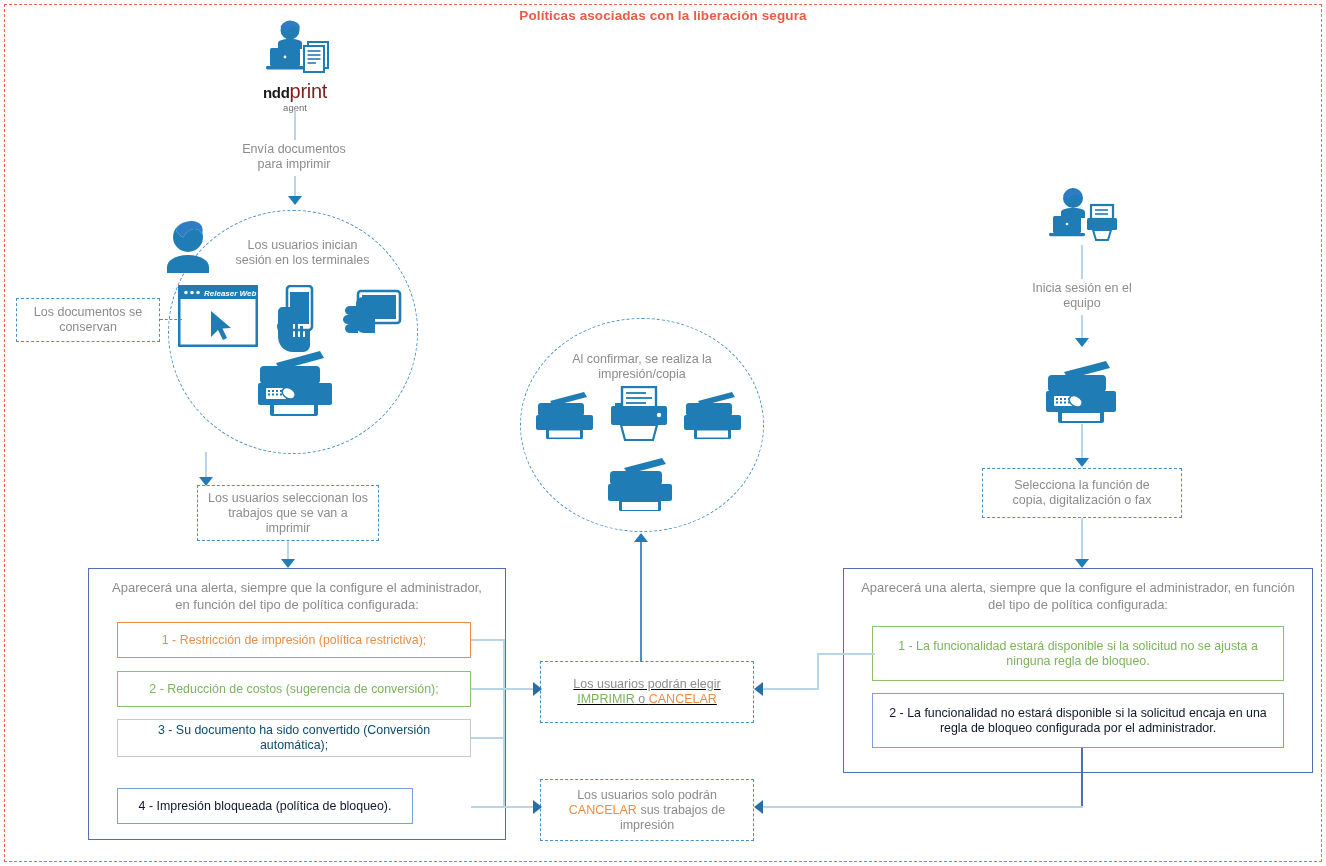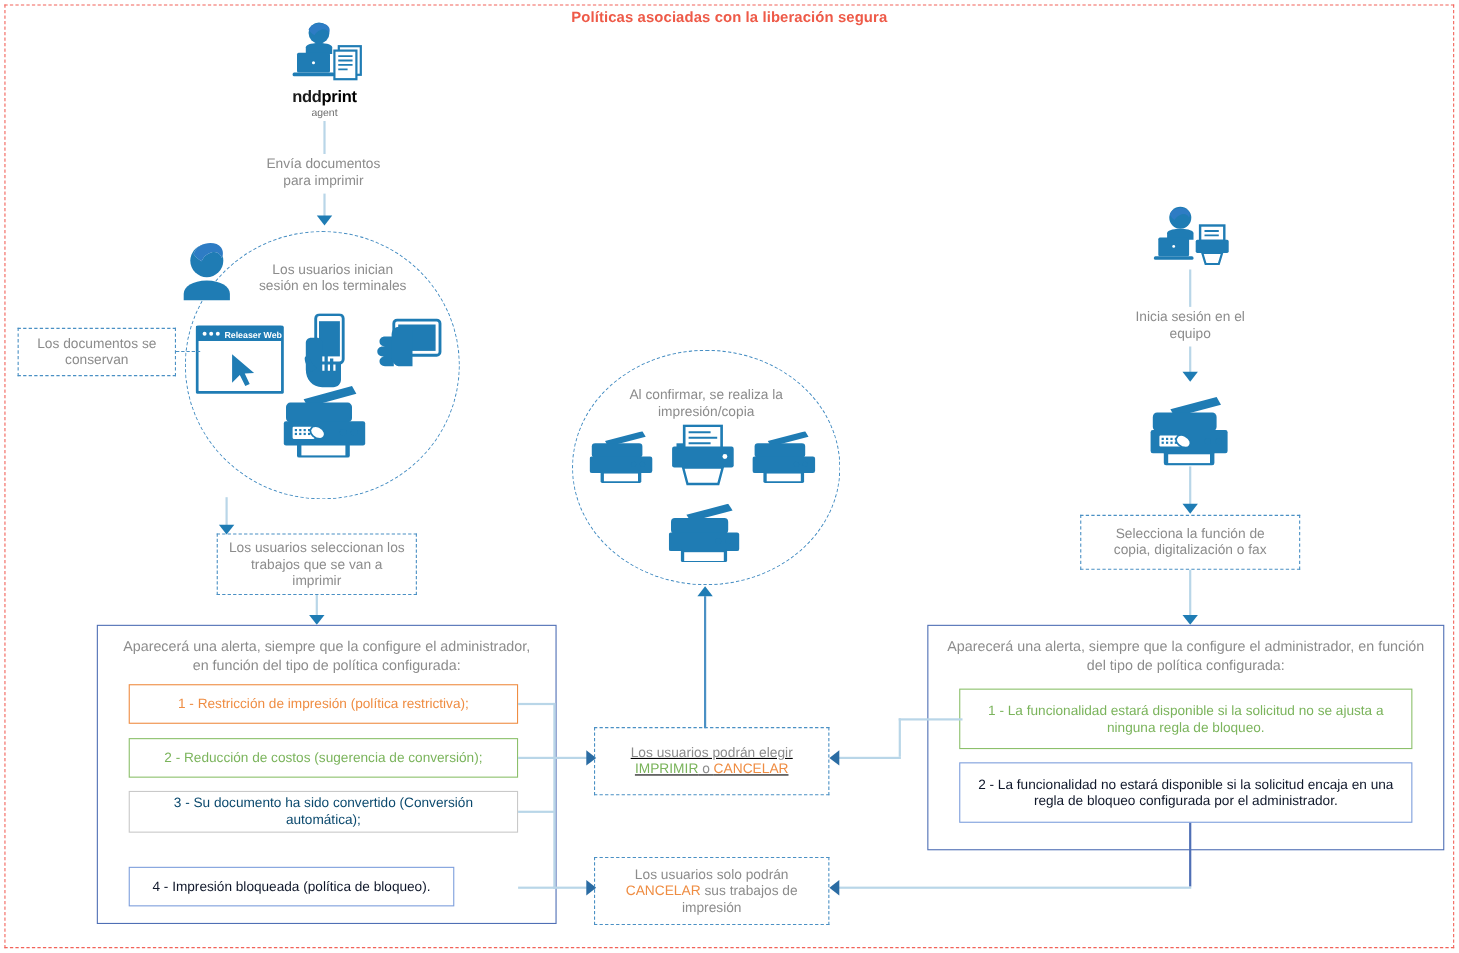--- a/index.html
+++ b/index.html
@@ -61,21 +61,21 @@
   .arrow-r{position:absolute;width:0;height:0;border-top:7px solid transparent;border-bottom:7px solid transparent;border-left:9px solid #2b6ca3;}
   .arrow-l{position:absolute;width:0;height:0;border-top:7px solid transparent;border-bottom:7px solid transparent;border-right:9px solid #2b6ca3;}
 
   .ellipse{
     position:absolute;border:1.3px dashed #4a90c4;border-radius:50%;
   }
   .logo{
     position:absolute;text-align:center;width:120px;
   }
   .logo .w1{font-weight:bold;font-size:15px;color:#1a1a1a;letter-spacing:-.3px;}
-  .logo .w2{font-weight:bold;font-size:15px;color:#000000;letter-spacing:-.3px;}
+  .logo .w2{font-weight:normal;font-size:20px;color:#7f1d1d;letter-spacing:-.3px;}
   .logo .sub{font-size:9.5px;color:#6d6d6d;margin-top:-1px;}
   svg{display:block;}
 </style>
 </head>
 <body>
 
 <div id="canvas">
 
   <div class="frame"></div>
 
@@ -125,21 +125,21 @@
     <svg width="56" height="62" viewBox="0 0 56 62">
       <g fill="#1f7cb4">
         <circle cx="28" cy="22" r="15"></circle>
         <path d="M28 40c-13 0-21 6-21 12v6h42v-6c0-6-8-12-21-12z"></path>
         <path d="M16 16c3-11 20-13 25-6 2.6 3.6 1.5 8 .7 9.6-1.6-4.8-5.5-6.4-9.8-5.1-4.3 1.3-7.2 4.8-8.6 8-3-1.6-5.6-4-7.3-6.5z" fill="#fff" opacity="0.9"></path>
         <path d="M16 16c3-11 20-13 25-6 2.6 3.6 1.5 8 .7 9.6-1.6-4.8-5.5-6.4-9.8-5.1-4.3 1.3-7.2 4.8-8.6 8-3-1.6-5.6-4-7.3-6.5z" fill="#2e7cc4"></path>
       </g>
     </svg>
   </div>
 
-  <div class="abs" style="left:178px;top:296px;width:80px;height:70px;">
+  <div class="abs" style="left:178px;top:285px;width:80px;height:70px;font-style:italic;">
     <svg width="80" height="62" viewBox="0 0 80 62">
       <rect x="1" y="1" width="78" height="60" rx="2" fill="#fff" stroke="#1f7cb4" stroke-width="3"></rect>
       <rect x="1" y="1" width="78" height="13" fill="#1f7cb4"></rect>
       <circle cx="8" cy="7.5" r="1.8" fill="#fff"></circle>
         <circle cx="14" cy="7.5" r="1.8" fill="#fff"></circle>
         <circle cx="20" cy="7.5" r="1.8" fill="#fff"></circle>
       <text x="26" y="11" font-family="Liberation Sans, sans-serif" font-size="8" font-weight="bold" fill="#fff">Releaser Web</text>
       <path d="M33 26 L33 52 L40 45 L45 55 L49 53 L44.5 43.5 L53 43 Z" fill="#1f7cb4"></path>
     </svg>
   </div>

